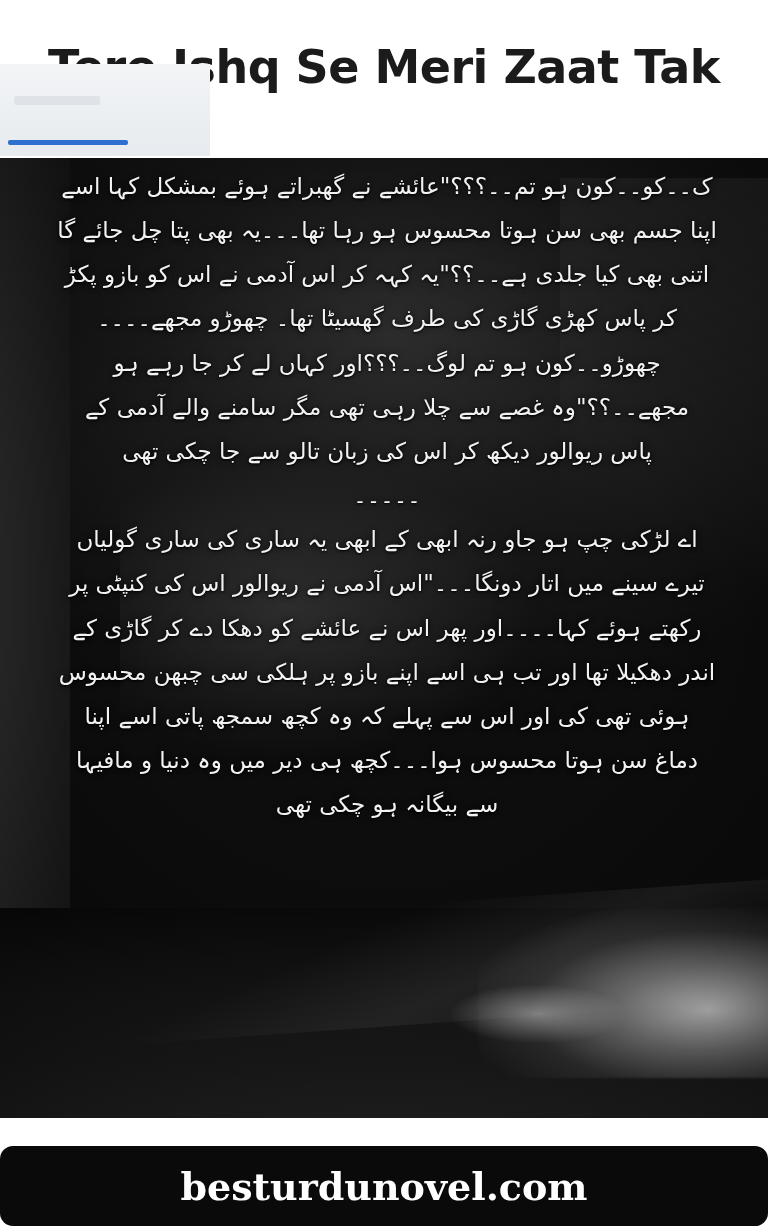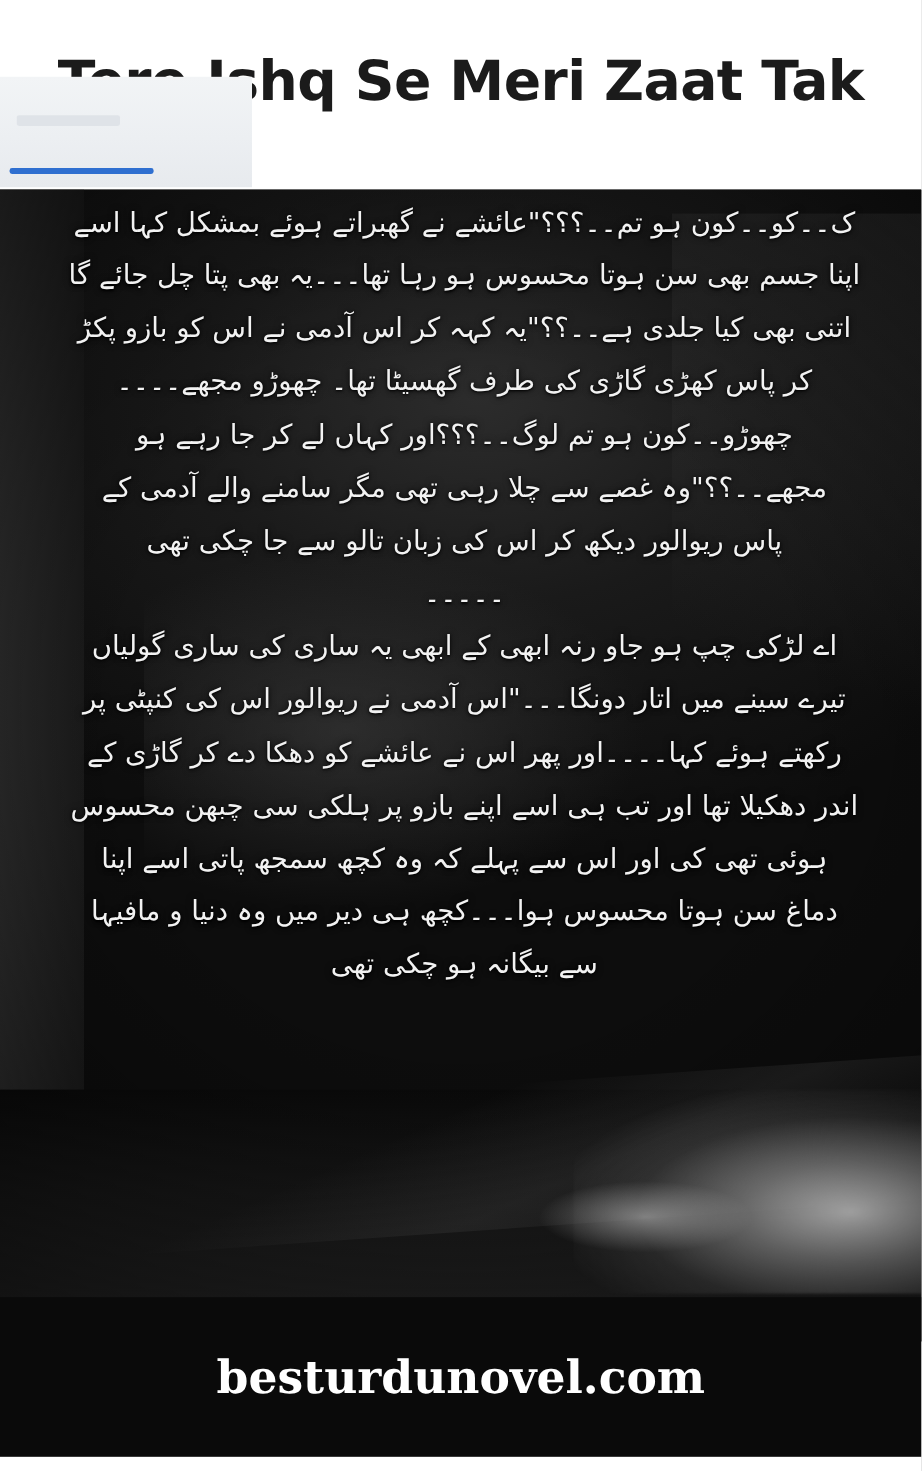--- a/index.html
+++ b/index.html
@@ -161,27 +161,28 @@
     color: #f2f2f2;
     text-shadow: 0 1px 2px rgba(0,0,0,0.95), 0 0 6px rgba(0,0,0,0.8);
     white-space: pre-line;
     font-weight: 500;
   }
 
   
   .footer {
     position: absolute;
     left: 0;
-    bottom: 12px;
-    width: 768px;
-    height: 133px;
+    bottom: 0;
+    width: 768px;
+    height: 80px;
     background: #0a0a0a;
     display: flex;
     align-items: center;
     justify-content: center;
+    border-radius: 13px;
   }
   .footer-text {
     font-family: "DejaVu Serif", serif;
     font-weight: bold;
     font-size: 38px;
     color: #ffffff;
     letter-spacing: 0px;
   }
 </style>
 </head>

